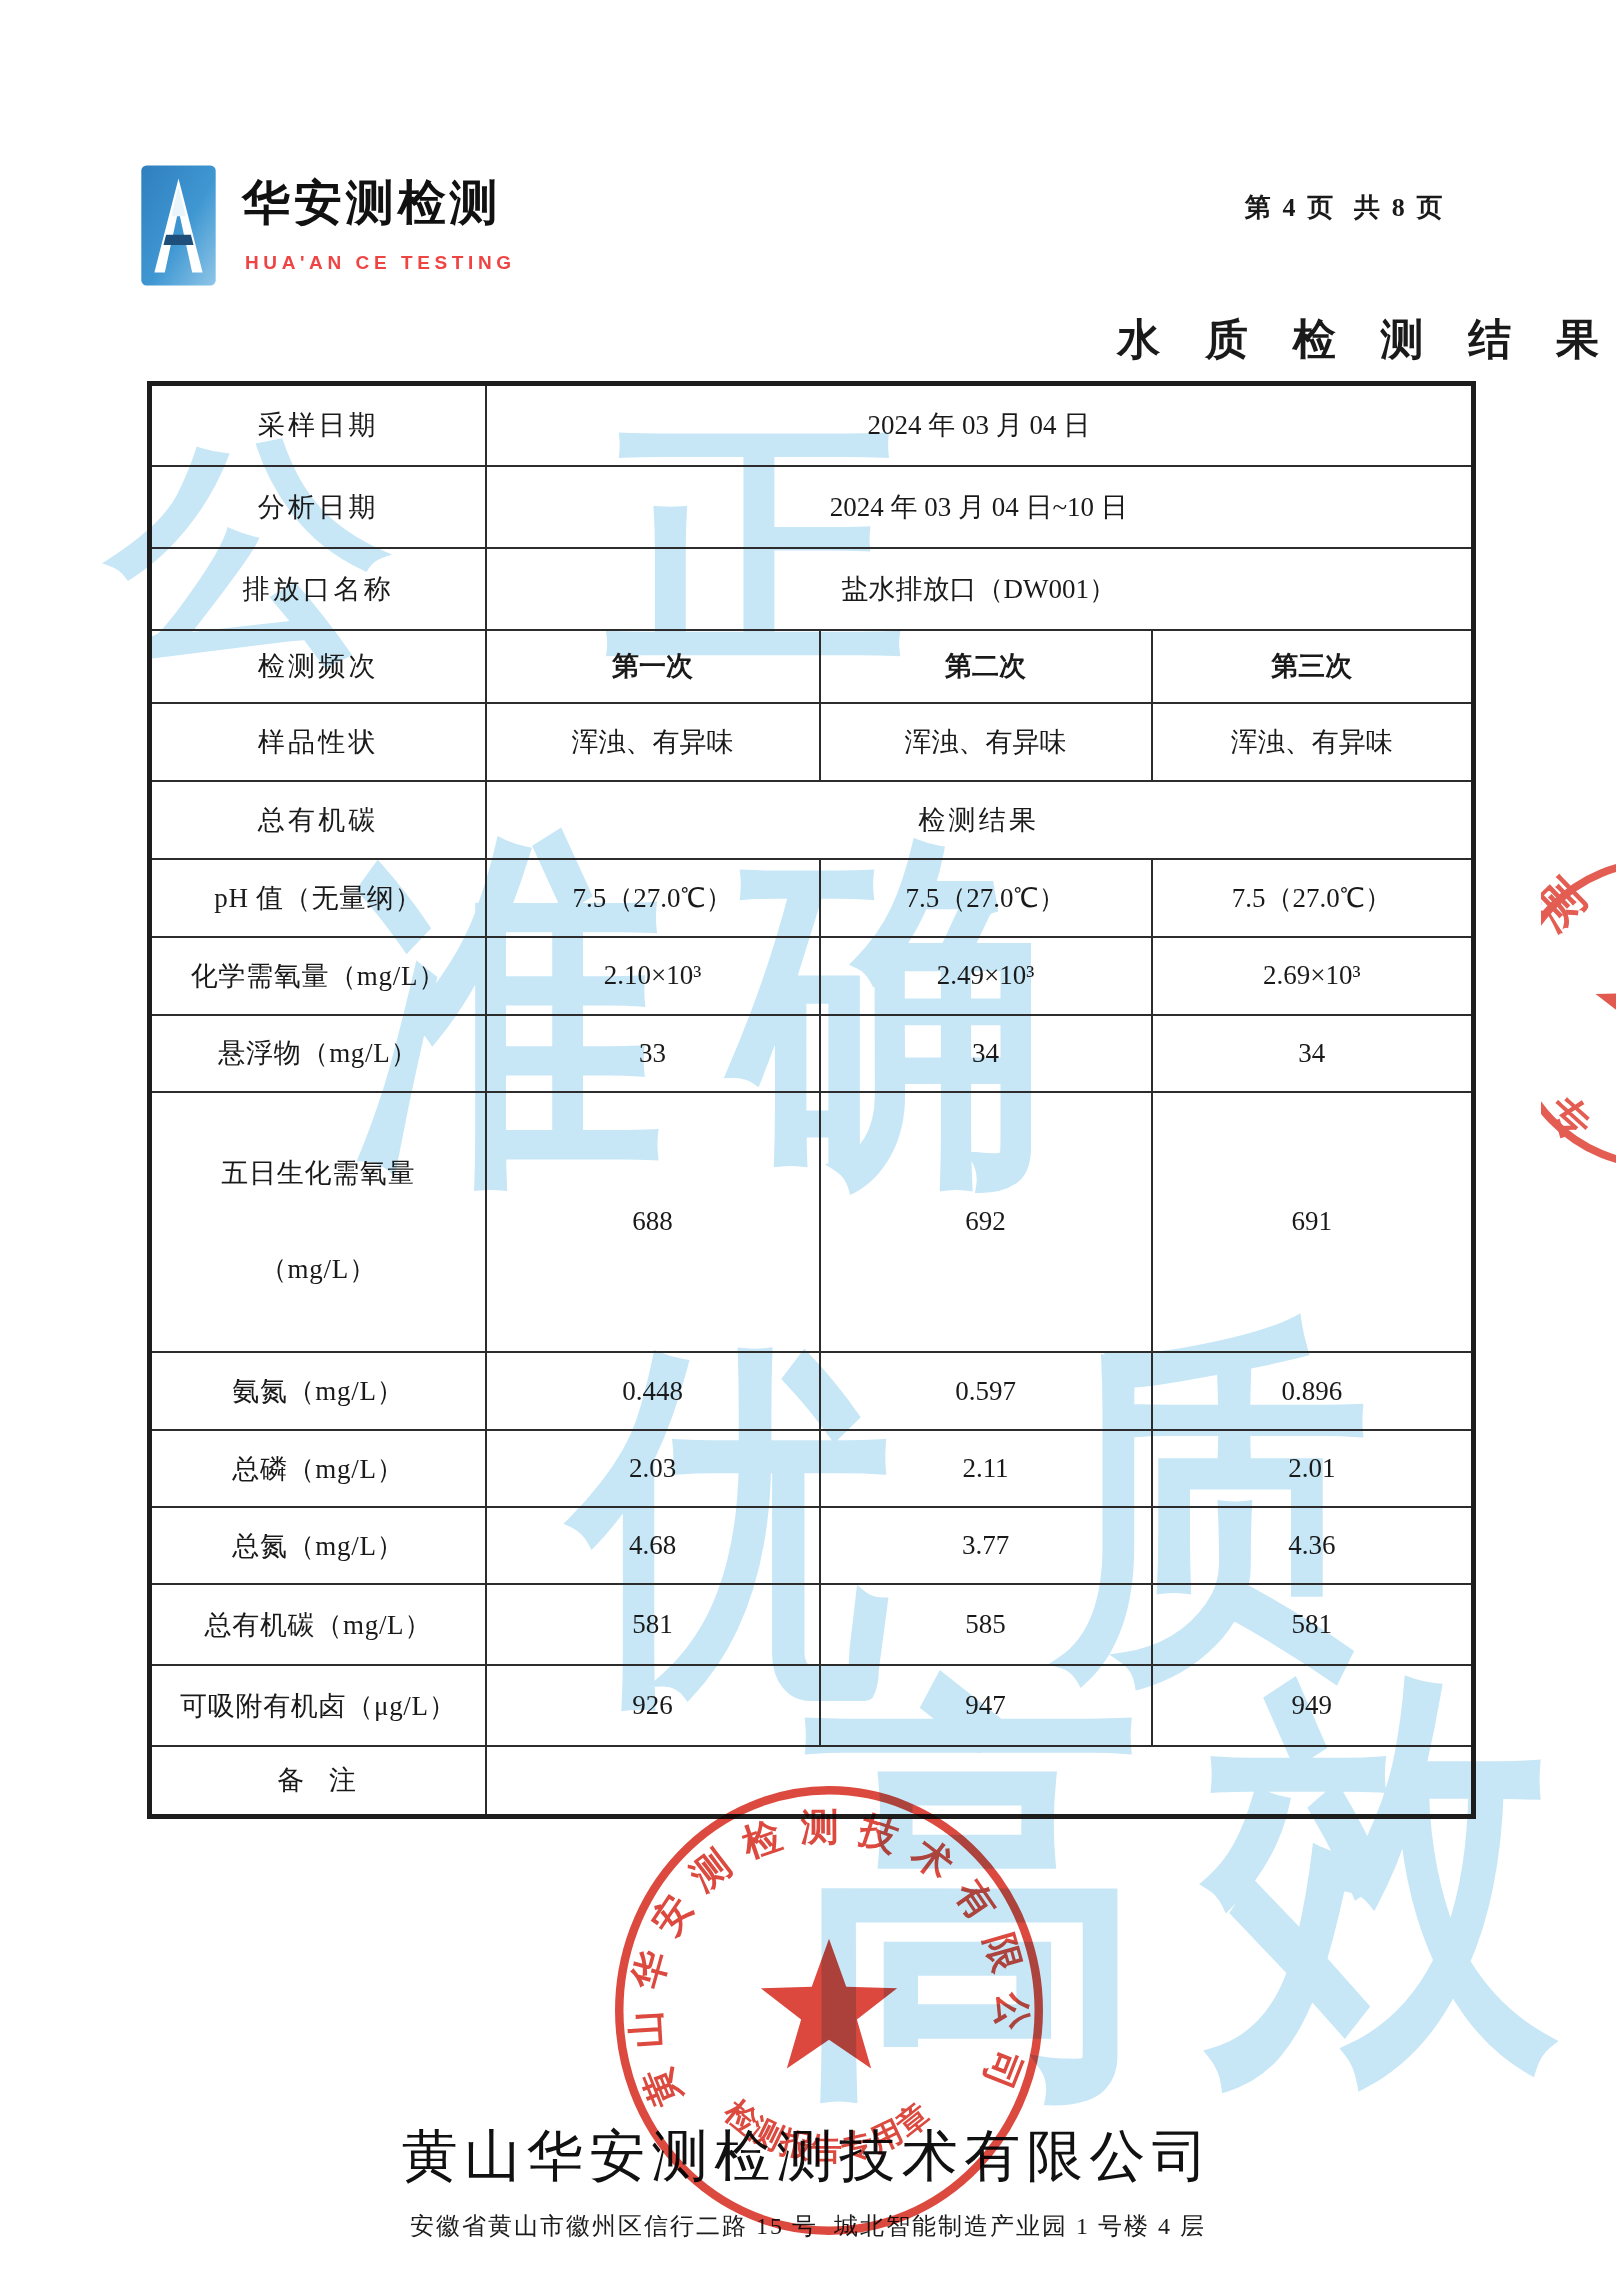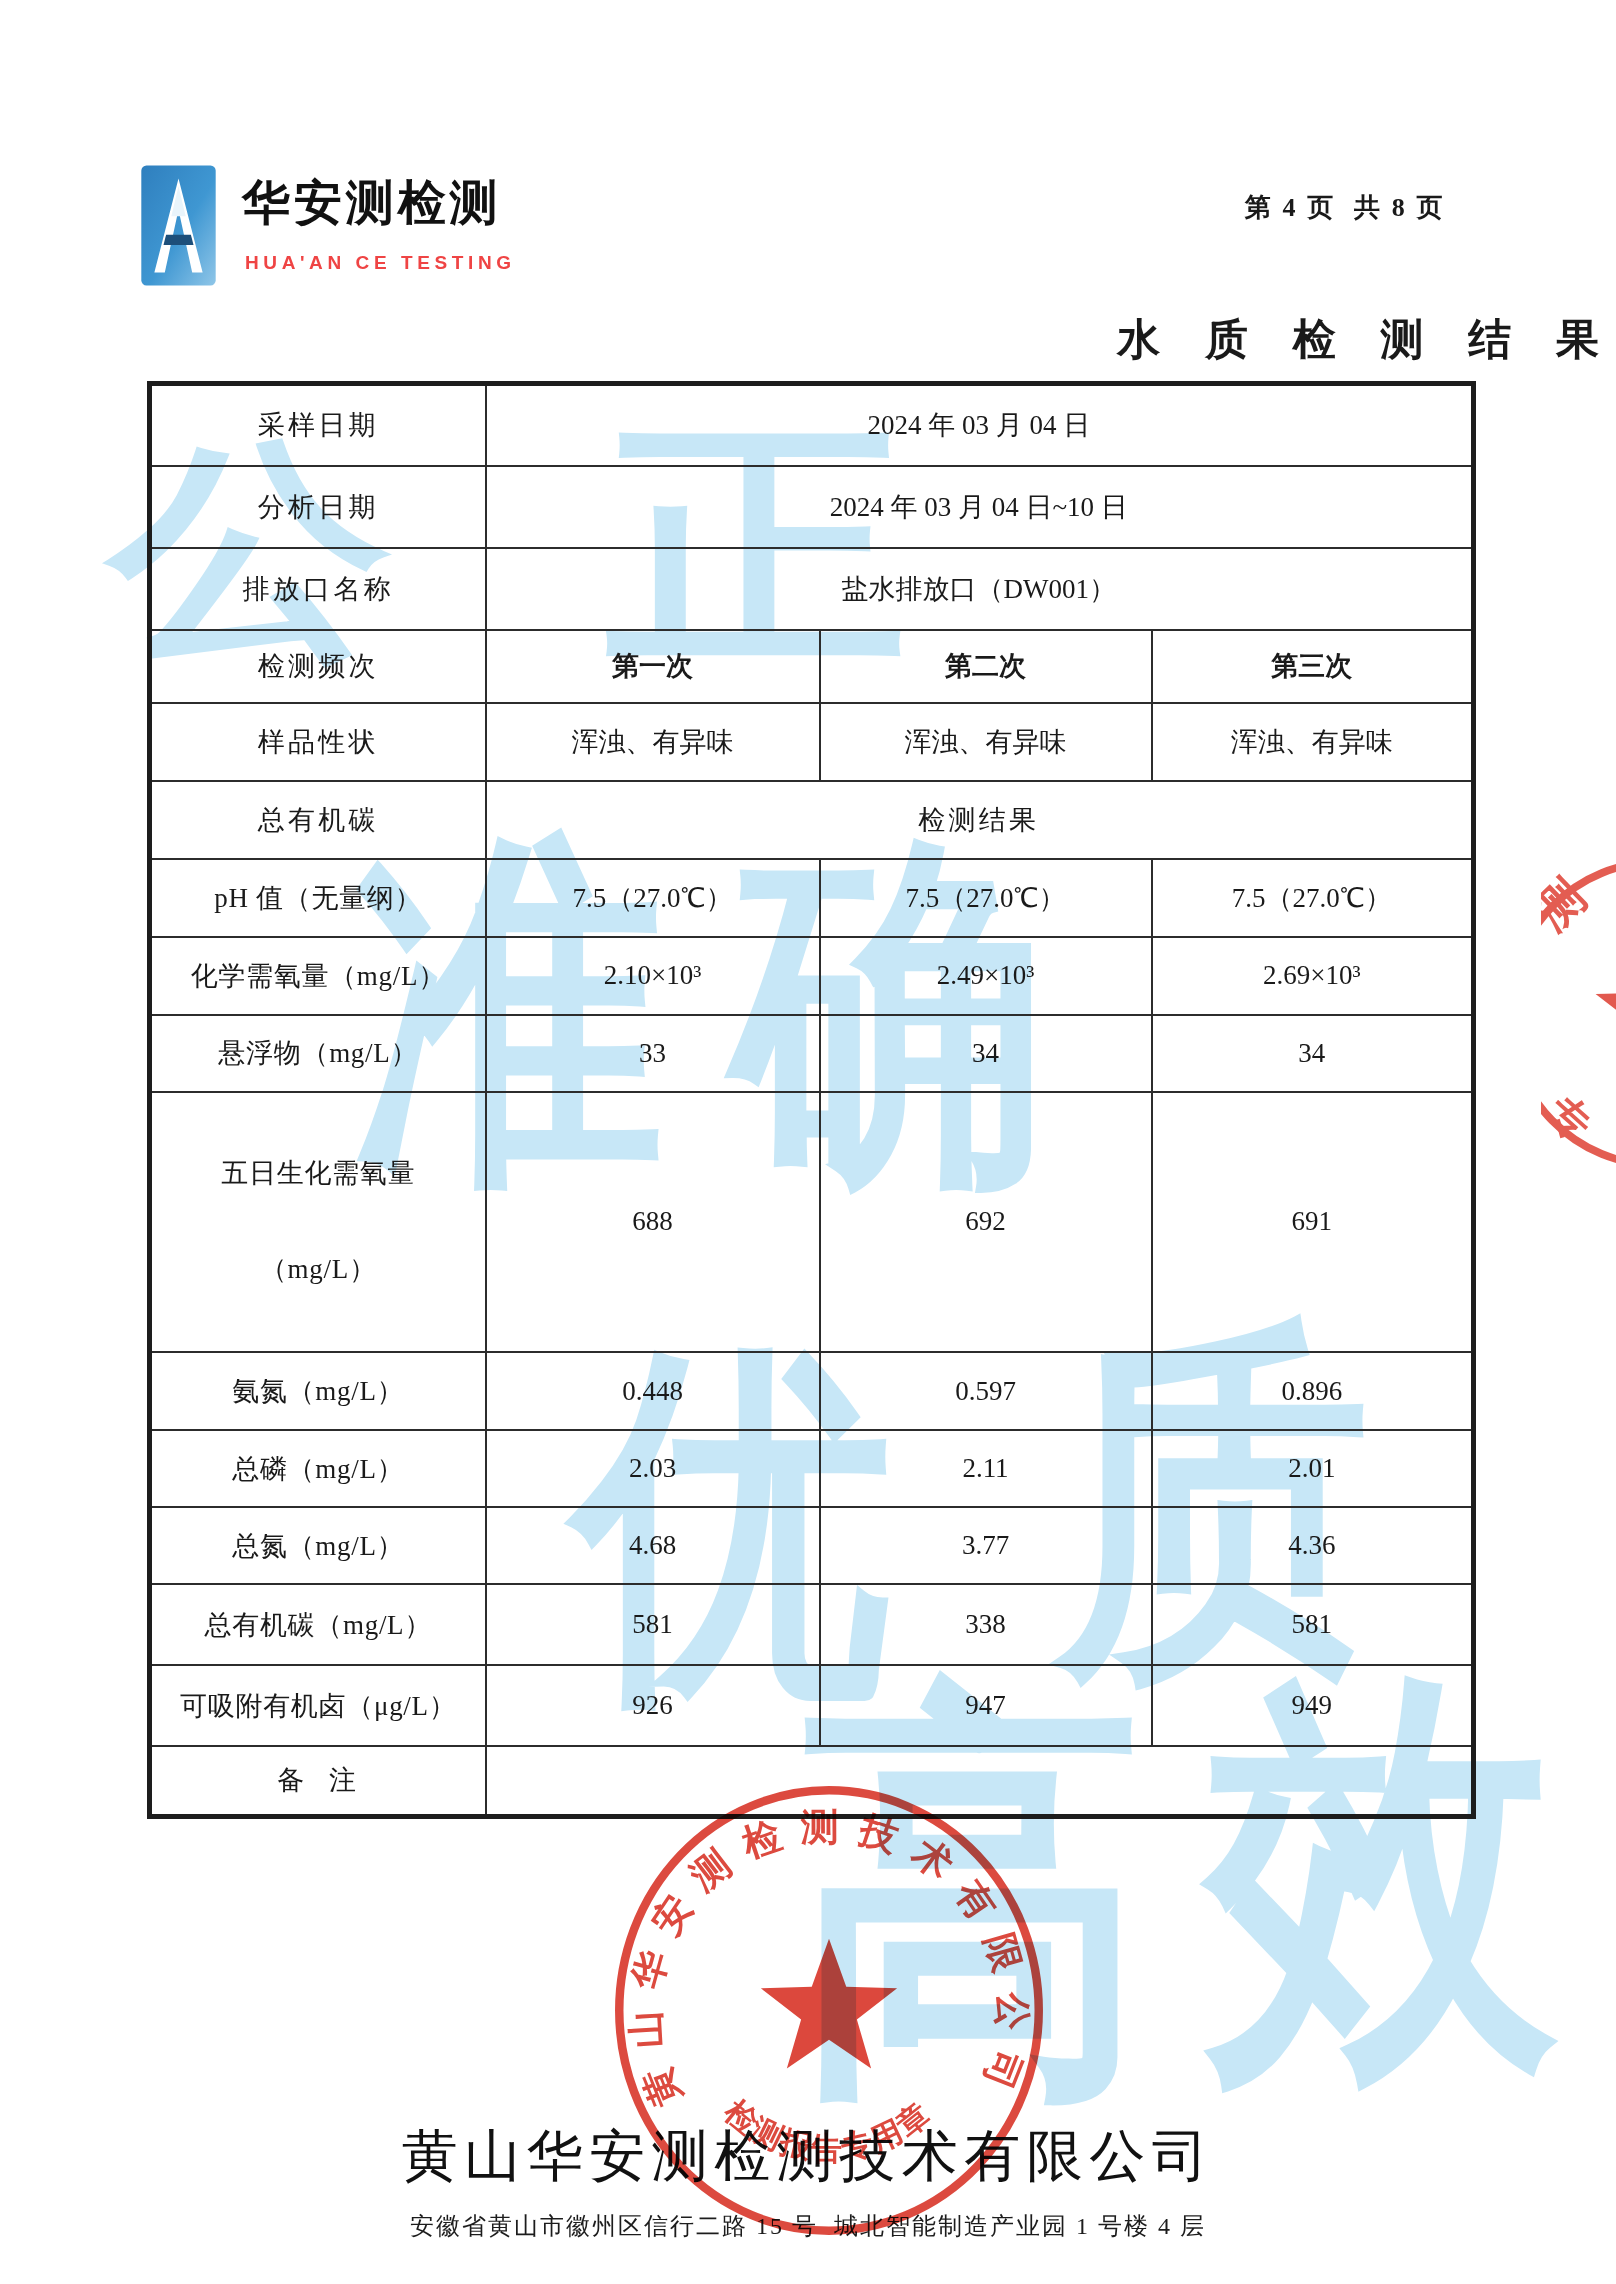--- a/index.html
+++ b/index.html
@@ -210,21 +210,21 @@
         </tr>
         <tr class="r-short">
           <td class="plbl">总氮（mg/L）</td>
           <td class="val">4.68</td>
           <td class="val">3.77</td>
           <td class="val">4.36</td>
         </tr>
         <tr class="r-med">
           <td class="plbl">总有机碳（mg/L）</td>
           <td class="val">581</td>
-          <td class="val">338</td>
+          <td class="val">585</td>
           <td class="val">581</td>
         </tr>
         <tr class="r-med">
           <td class="plbl">可吸附有机卤（μg/L）</td>
           <td class="val">926</td>
           <td class="val">947</td>
           <td class="val">949</td>
         </tr>
         <tr class="r-remark">
           <td class="lbl">备  注</td>

